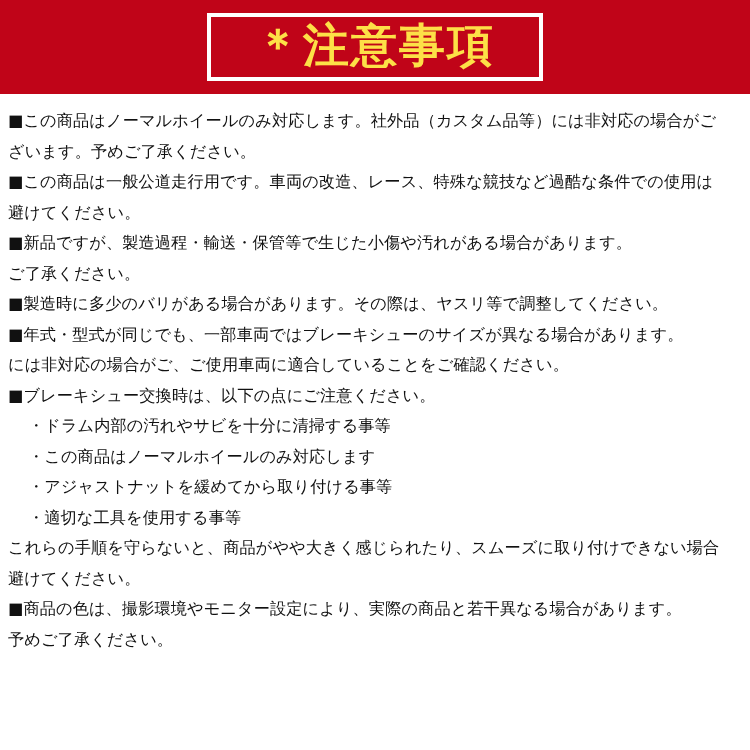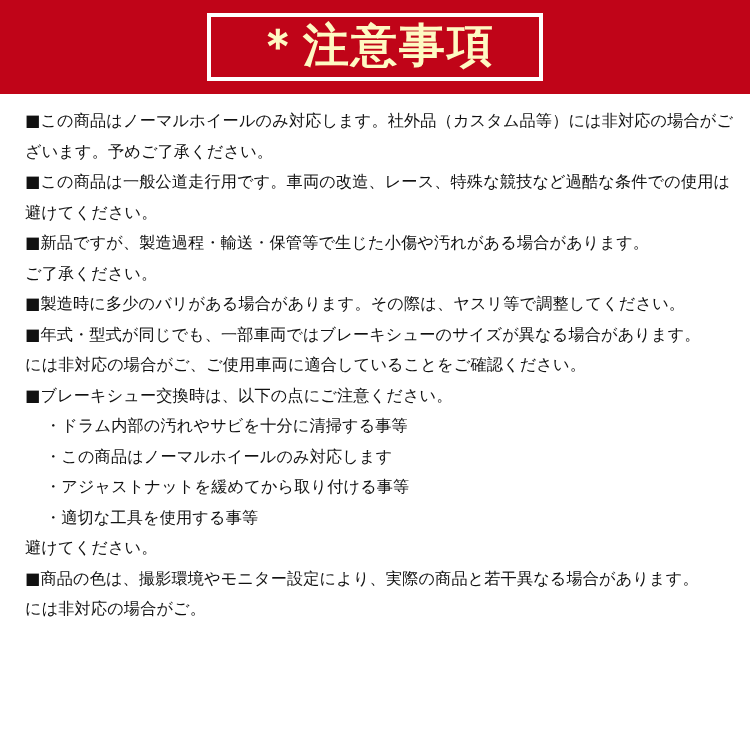--- a/index.html
+++ b/index.html
@@ -32,41 +32,40 @@
   }
   .header-frame {
     border: 4px solid #ffffff;
     padding: 4px 44px 8px 44px;
     display: flex;
     align-items: center;
     justify-content: center;
     line-height: 1;
   }
   .header-title {
-    color: #fef9c3;
+    color: #fde047;
     font-size: 46px;
     font-weight: bold;
     letter-spacing: 2px;
     white-space: nowrap;
     line-height: 1.05;
     font-family: "DejaVu Sans", "Liberation Sans", sans-serif;
   }
   .body-area {
     box-sizing: border-box;
     padding: 12px 8px 0 8px;
     width: 750px;
   }
   .note-line {
     color: #111111;
     font-size: 16.2px;
     line-height: 30.5px;
     letter-spacing: 0.1px;
     white-space: nowrap;
     font-family: "DejaVu Sans", "Liberation Sans", sans-serif;
-    margin-left: 17px;
   }
   .note-line.indent {
     padding-left: 20px;
   }
 </style>
 </head>
 <body>
 
 <div class="page">
 
@@ -84,18 +83,19 @@
       <div class="note-line">■新品ですが、製造過程・輸送・保管等で生じた小傷や汚れがある場合があります。</div>
       <div class="note-line">ご了承ください。</div>
       <div class="note-line">■製造時に多少のバリがある場合があります。その際は、ヤスリ等で調整してください。</div>
       <div class="note-line">■年式・型式が同じでも、一部車両ではブレーキシューのサイズが異なる場合があります。</div>
       <div class="note-line">には非対応の場合がご、ご使用車両に適合していることをご確認ください。</div>
       <div class="note-line">■ブレーキシュー交換時は、以下の点にご注意ください。</div>
       <div class="note-line indent">・ドラム内部の汚れやサビを十分に清掃する事等</div>
       <div class="note-line indent">・この商品はノーマルホイールのみ対応します</div>
       <div class="note-line indent">・アジャストナットを緩めてから取り付ける事等</div>
       <div class="note-line indent">・適切な工具を使用する事等</div>
+      <div class="note-line">これらの手順を守らないと、商品がやや大きく感じられたり、スムーズに取り付けできない場合</div>
       <div class="note-line">避けてください。</div>
       <div class="note-line">■商品の色は、撮影環境やモニター設定により、実際の商品と若干異なる場合があります。</div>
-      <div class="note-line">には非対応の場合がご。</div>
+      <div class="note-line">予めご了承ください。</div>
     </div>
 
 </div>
 
 </body></html>

